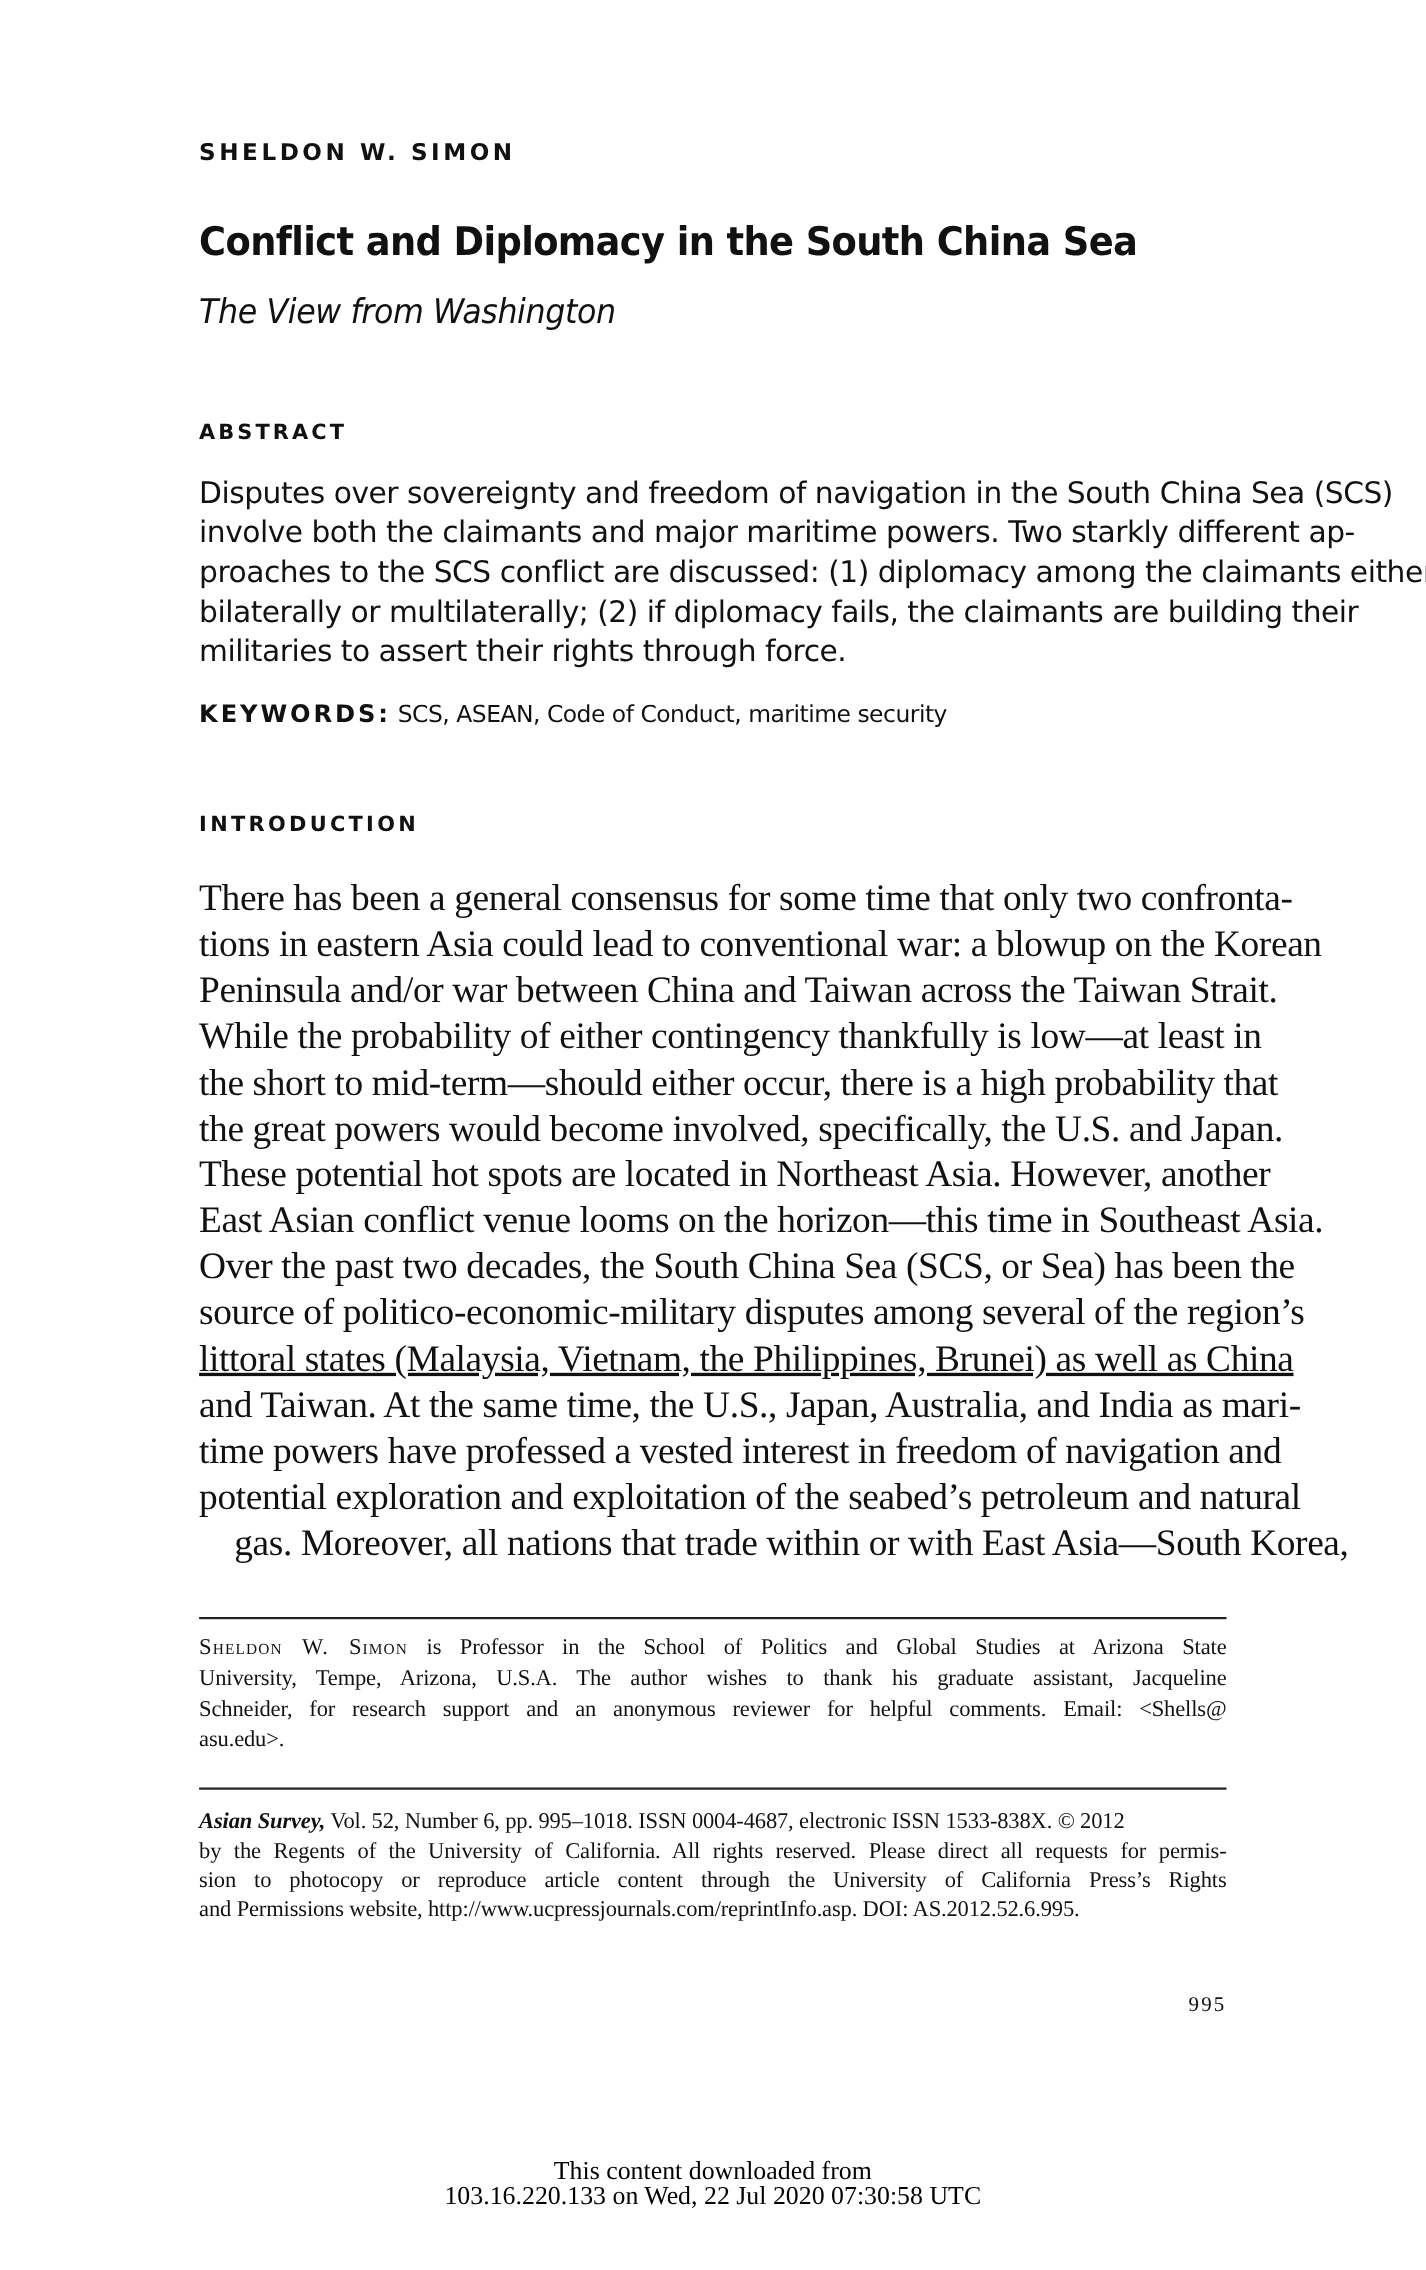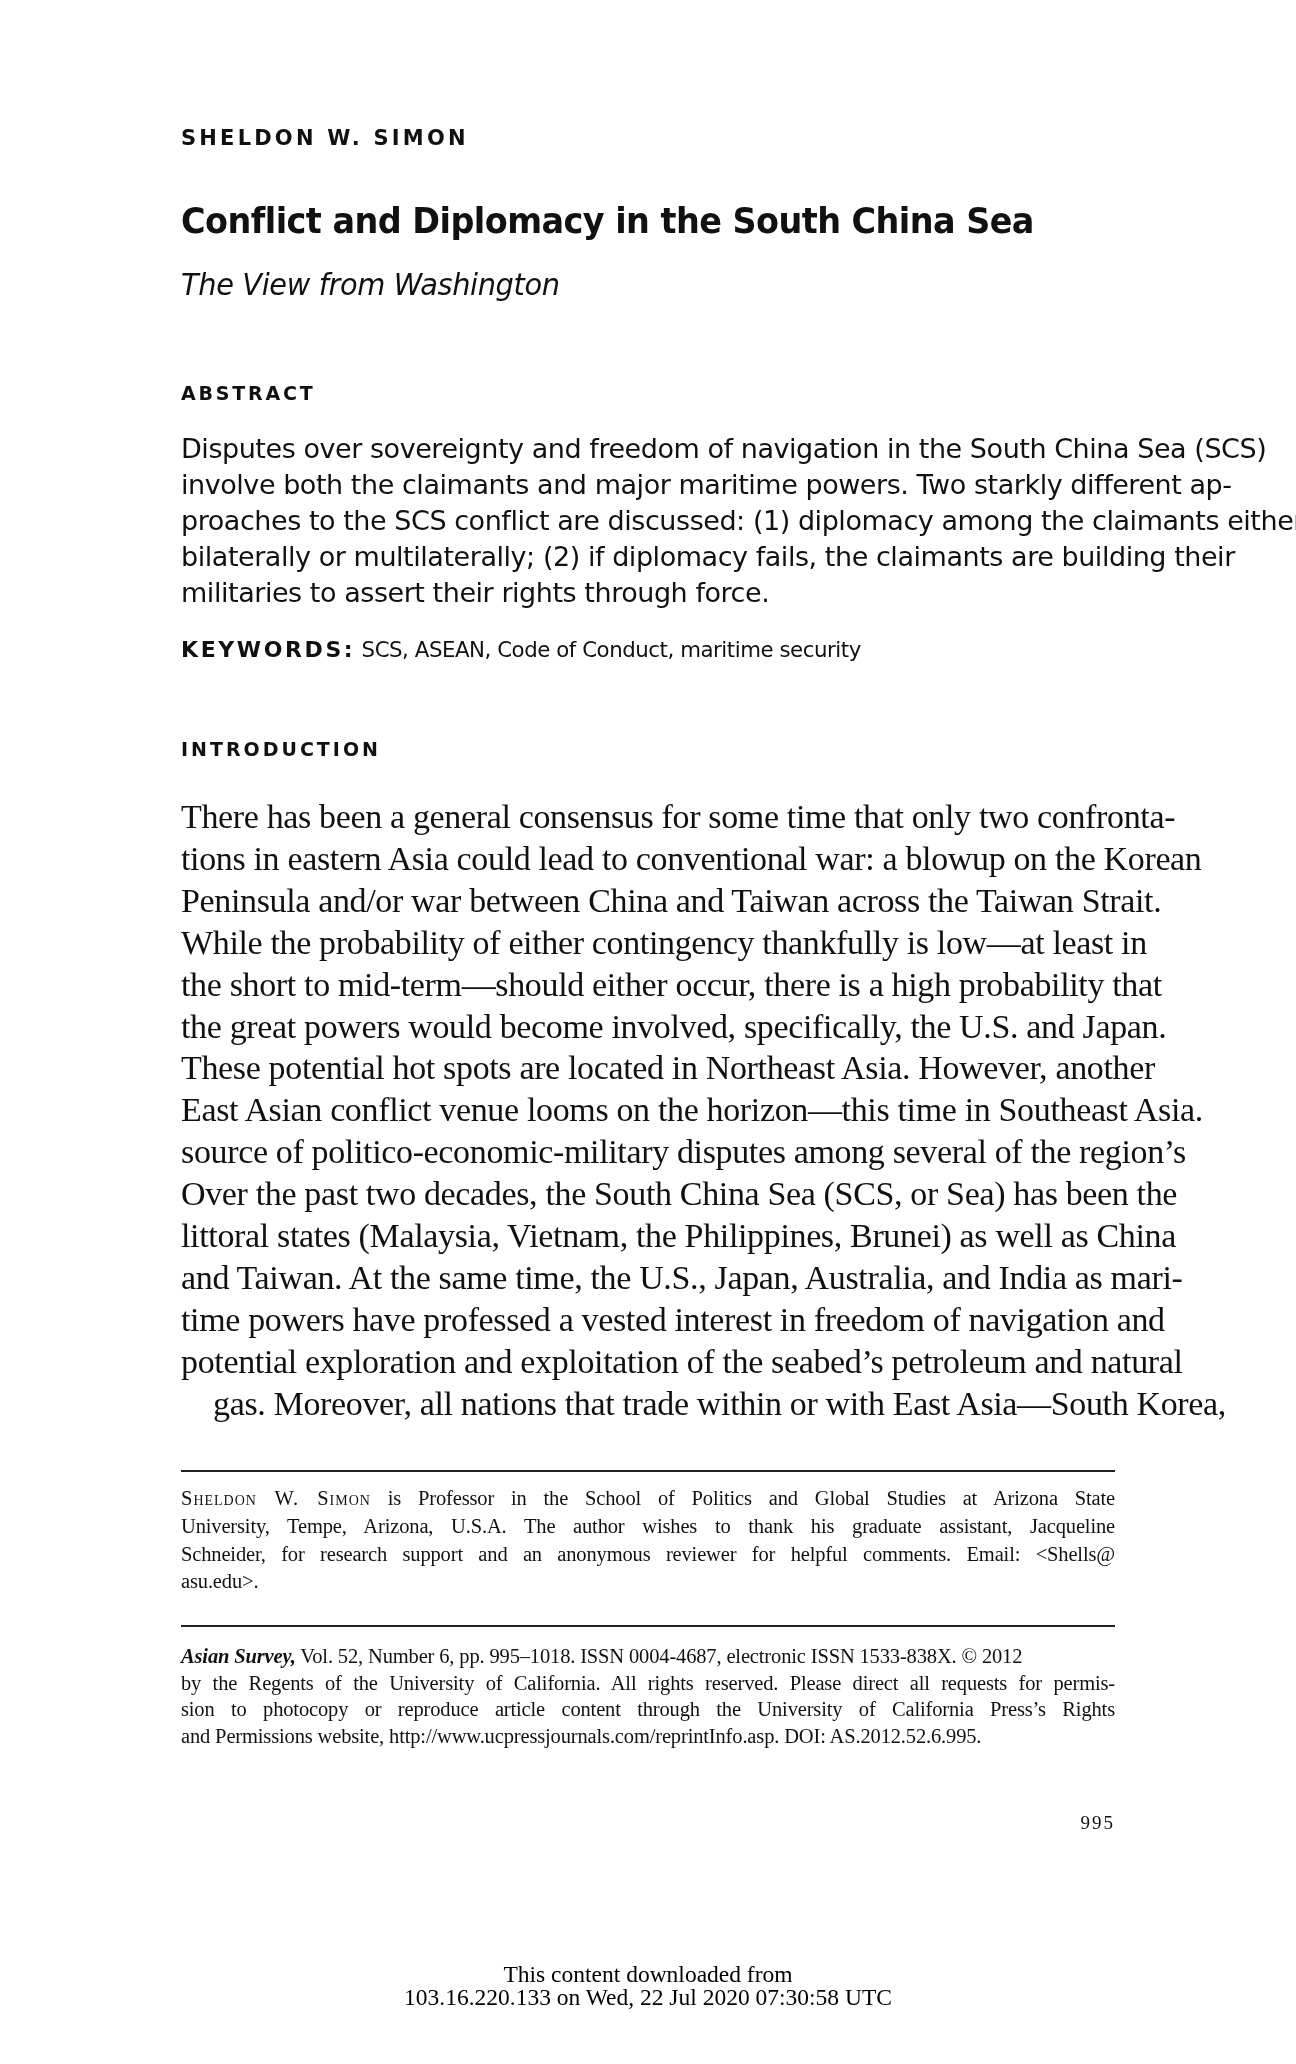--- a/index.html
+++ b/index.html
@@ -61,23 +61,23 @@
 <div id="intro-heading" class="blk sans">INTRODUCTION</div>
 <div id="intro-body" class="blk serif">
   <span class="ln" style="display: block; white-space: nowrap;"><span style="white-space: nowrap; word-spacing: 0px;">There has been a general consensus for some time that only two confronta-</span></span>
   <span class="ln" style="display: block; white-space: nowrap;"><span style="white-space: nowrap; word-spacing: 0px;">tions in eastern Asia could lead to conventional war: a blowup on the Korean</span></span>
   <span class="ln" style="display: block; white-space: nowrap;"><span style="white-space: nowrap; word-spacing: 0px;">Peninsula and/or war between China and Taiwan across the Taiwan Strait.</span></span>
   <span class="ln" style="display: block; white-space: nowrap;"><span style="white-space: nowrap; word-spacing: 0px;">While the probability of either contingency thankfully is low—at least in</span></span>
   <span class="ln" style="display: block; white-space: nowrap;"><span style="white-space: nowrap; word-spacing: 0px;">the short to mid-term—should either occur, there is a high probability that</span></span>
   <span class="ln" style="display: block; white-space: nowrap;"><span style="white-space: nowrap; word-spacing: 0px;">the great powers would become involved, specifically, the U.S. and Japan.</span></span>
   <span class="ln" style="display: block; white-space: nowrap;"><span style="white-space: nowrap; word-spacing: 0px;">These potential hot spots are located in Northeast Asia.  However, another</span></span>
   <span class="ln" style="display: block; white-space: nowrap;"><span style="white-space: nowrap; word-spacing: 0px;">East  Asian conflict venue looms on the horizon—this time in Southeast Asia.</span></span>
+  <span class="ln" style="display: block; white-space: nowrap;"><span style="white-space: nowrap; word-spacing: 0px;">Over the past two decades, the South China Sea (SCS, or Sea) has been the</span></span>
   <span class="ln" style="display: block; white-space: nowrap;"><span style="white-space: nowrap; word-spacing: 0px;">source of politico-economic-military disputes among several of the region’s</span></span>
-  <span class="ln" style="display: block; white-space: nowrap;"><span style="white-space: nowrap; word-spacing: 0px;">Over the past two decades, the South China Sea (SCS, or Sea) has been the</span></span>
-  <span class="ln" style="display: block; white-space: nowrap;"><span style="white-space: nowrap; word-spacing: 0px;">littoral states (Malaysia, Vietnam, the Philippines, Brunei) as well as China</span></span>
+  <span class="ln" style="display: block; white-space: nowrap;"><span style="white-space: nowrap; word-spacing: 0px; text-decoration: underline;">littoral states (Malaysia, Vietnam, the Philippines, Brunei) as well as China</span></span>
   <span class="ln" style="display: block; white-space: nowrap;"><span style="white-space: nowrap; word-spacing: 0px;">and Taiwan. At the same time, the U.S., Japan, Australia, and India as mari-</span></span>
   <span class="ln" style="display: block; white-space: nowrap;"><span style="white-space: nowrap; word-spacing: 0px;">time powers have professed a vested interest in freedom of navigation and</span></span>
   <span class="ln" style="display: block; white-space: nowrap;"><span style="white-space: nowrap; word-spacing: 0px;">potential exploration and exploitation of the seabed’s petroleum and natural</span></span>
   <span class="ln last" style="display: block; white-space: nowrap;"><span style="white-space: nowrap; word-spacing: 0px;">gas.  Moreover, all nations that trade within or with East Asia—South Korea,</span></span>
 </div>
 
 <div id="rule1" class="rule"></div>
 <div id="bio" class="blk serif">
   <span class="ln" style="display: block; white-space: nowrap;"><span style="white-space: nowrap; word-spacing: 0px;"><span class="smallcaps">Sheldon W. Simon</span><span> is Professor in the School of Politics and Global Studies at Arizona State</span></span></span>
   <span class="ln" style="display: block; white-space: nowrap;"><span style="white-space: nowrap; word-spacing: 0px;">University, Tempe, Arizona, U.S.A. The author wishes to thank his graduate assistant, Jacqueline</span></span>

